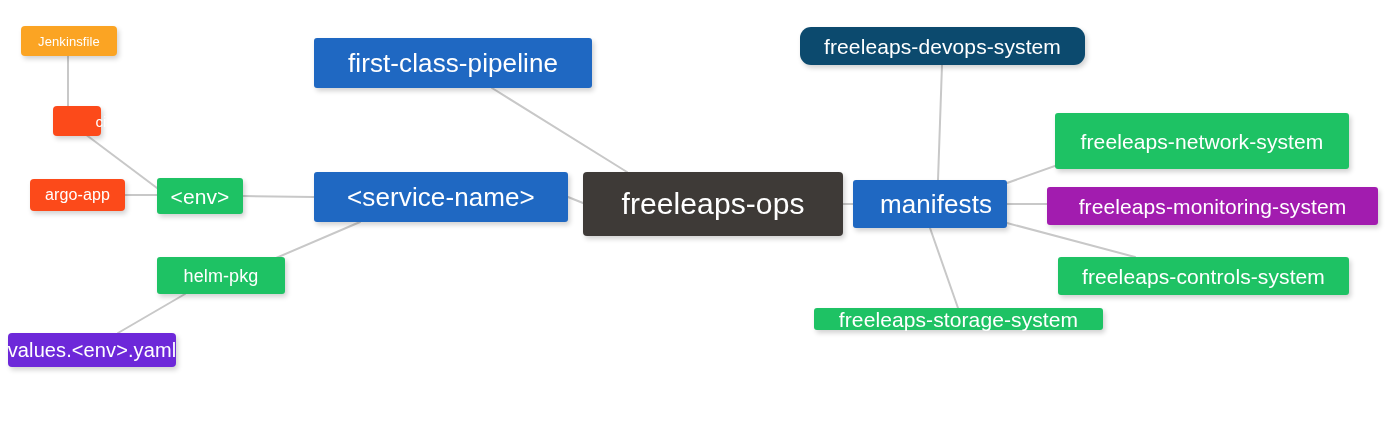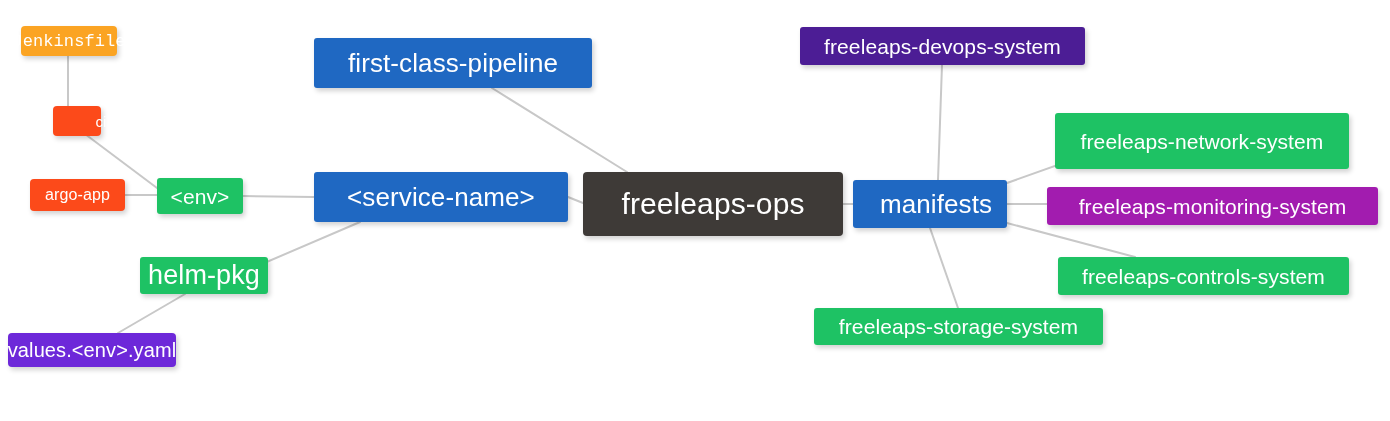--- a/index.html
+++ b/index.html
@@ -80,44 +80,44 @@
       </div>
       <div class="node" style="left: 314px; top: 38px; width: 278px; height: 50px; background: rgb(31, 104, 194); font-size: 26px; border-radius: 3px; text-align: right;">
         <span class="node-label">first-class-pipeline</span>
       </div>
       <div class="node" style="left: 853px; top: 180px; width: 154px; height: 48px; background: rgb(31, 104, 194); font-size: 26px; border-radius: 3px; padding-left: 12px;">
         <span class="node-label">manifests</span>
       </div>
       <div class="node" style="left: 157px; top: 178px; width: 86px; height: 36px; background: rgb(30, 194, 100); font-size: 21px; border-radius: 3px;">
         <span class="node-label">&lt;env&gt;</span>
       </div>
-      <div class="node" style="left: 140px; top: 257px; width: 128px; height: 37px; background: rgb(30, 194, 100); font-size: 27px; border-radius: 3px;">
+      <div class="node" style="left: 157px; top: 257px; width: 128px; height: 37px; background: rgb(30, 194, 100); font-size: 18px; border-radius: 3px;">
         <span class="node-label">helm-pkg</span>
       </div>
-      <div class="node" style="left: 21px; top: 26px; width: 96px; height: 30px; background: rgb(251, 164, 35); font-size: 17px; border-radius: 4px; font-family: Liberation Mono, monospace;">
+      <div class="node" style="left: 21px; top: 26px; width: 96px; height: 30px; background: rgb(251, 164, 35); font-size: 13px; border-radius: 4px;">
         <span class="node-label">Jenkinsfile</span>
       </div>
       <div class="node" style="left: 53px; top: 106px; width: 32px; height: 30px; background: rgb(252, 74, 26); font-size: 15px; border-radius: 4px; padding-left: 48px;">
         <span class="node-label">ci</span>
       </div>
       <div class="node" style="left: 30px; top: 179px; width: 95px; height: 32px; background: rgb(252, 74, 26); font-size: 16px; border-radius: 4px;">
         <span class="node-label">argo-app</span>
       </div>
       <div class="node" style="left: 8px; top: 333px; width: 168px; height: 34px; background: #6d28d9; font-size: 20px; border-radius: 4px;">
         <span class="node-label">values.&lt;env&gt;.yaml</span>
       </div>
-      <div class="node" style="left: 800px; top: 27px; width: 285px; height: 38px; background: #4c1d95; font-size: 21px; border-radius: 3px;">
+      <div class="node" style="left: 800px; top: 27px; width: 285px; height: 38px; background: #0c4a6e; font-size: 21px; border-radius: 11px;">
         <span class="node-label">freeleaps-devops-system</span>
       </div>
       <div class="node" style="left: 1055px; top: 113px; width: 294px; height: 56px; background: rgb(30, 194, 100); font-size: 21px; border-radius: 3px;">
         <span class="node-label">freeleaps-network-system</span>
       </div>
       <div class="node" style="left: 1047px; top: 187px; width: 331px; height: 38px; background: #a21caf; font-size: 21px; border-radius: 3px;">
         <span class="node-label">freeleaps-monitoring-system</span>
       </div>
       <div class="node" style="left: 1058px; top: 257px; width: 291px; height: 38px; background: rgb(30, 194, 100); font-size: 21px; border-radius: 3px;">
         <span class="node-label">freeleaps-controls-system</span>
       </div>
-      <div class="node" style="left: 814px; top: 308px; width: 289px; height: 37px; background: rgb(30, 194, 100); font-size: 21px; border-radius: 3px;">
+      <div class="node" style="left: 814px; top: 308px; width: 289px; height: 22px; background: rgb(30, 194, 100); font-size: 21px; border-radius: 3px;">
         <span class="node-label">freeleaps-storage-system</span>
       </div>
     </div>
 </div>
 
 </body></html>

